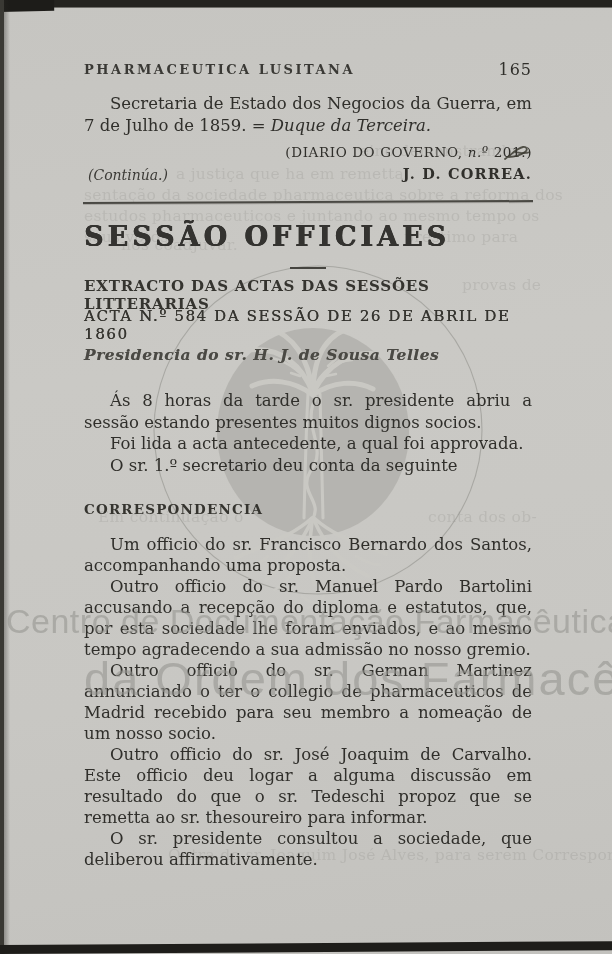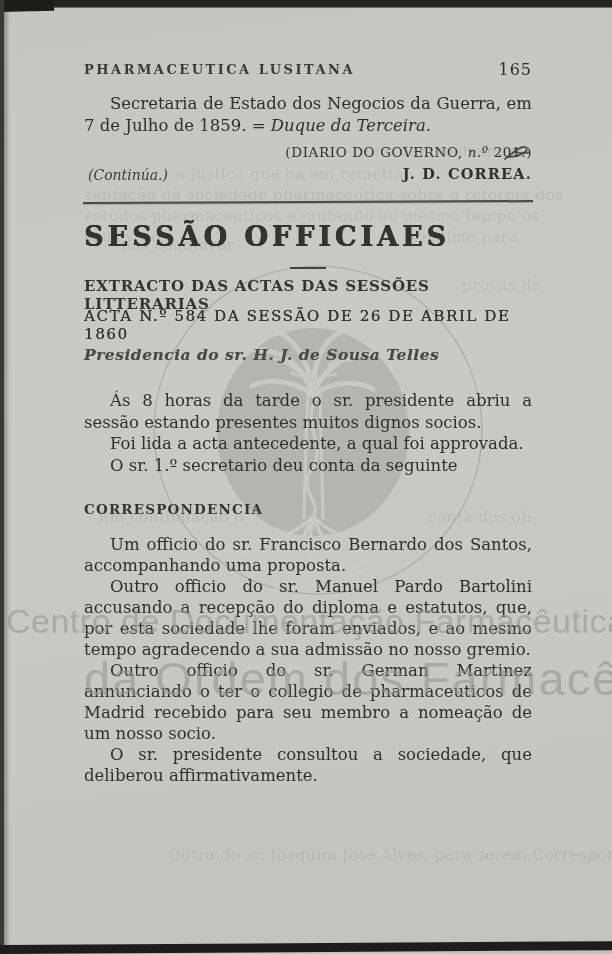--- a/index.html
+++ b/index.html
@@ -151,20 +151,21 @@
         <p>Foi lida a acta antecedente, a qual foi approvada.</p>
         <p>O sr. 1.º secretario deu conta da seguinte</p>
       </div>
 
     <div class="abs col center corr-head">CORRESPONDENCIA</div>
 
     <div class="abs col body-block corr">
         <p>Um officio do sr. Francisco Bernardo dos Santos, accompanhando uma proposta.</p>
         <p>Outro officio do sr. Manuel Pardo Bartolini accusando a recepção do diploma e estatutos, que, por esta sociedade lhe foram enviados, e ao mesmo tempo agradecendo a sua admissão no nosso gremio.</p>
         <p>Outro officio do sr. German Martinez annunciando o ter o collegio de pharmaceuticos de Madrid recebido para seu membro a nomeação de um nosso socio.</p>
+        <p>Outro officio do sr. José Joaquim de Carvalho. Este officio deu logar a alguma discussão em resultado do que o sr. Tedeschi propoz que se remetta ao sr. thesoureiro para informar.</p>
         <p>O sr. presidente consultou a sociedade, que deliberou affirmativamente.</p>
       </div>
   </div>
 
   <svg class="penmark" width="30" height="22" viewBox="0 0 30 22">
     <path d="M2,16 C8,12 14,5 20,4 C24,3.5 25,7 22,9 C18,12 10,14 4,14" fill="none" stroke="#39382f" stroke-width="1.8" stroke-linecap="round" opacity=".85"></path>
     <path d="M12,9 C16,10 22,11 27,9" fill="none" stroke="#39382f" stroke-width="1.6" opacity=".8"></path>
   </svg>
 
   <div class="wm wm1">Centro de Documentação Farmacêutica</div>

